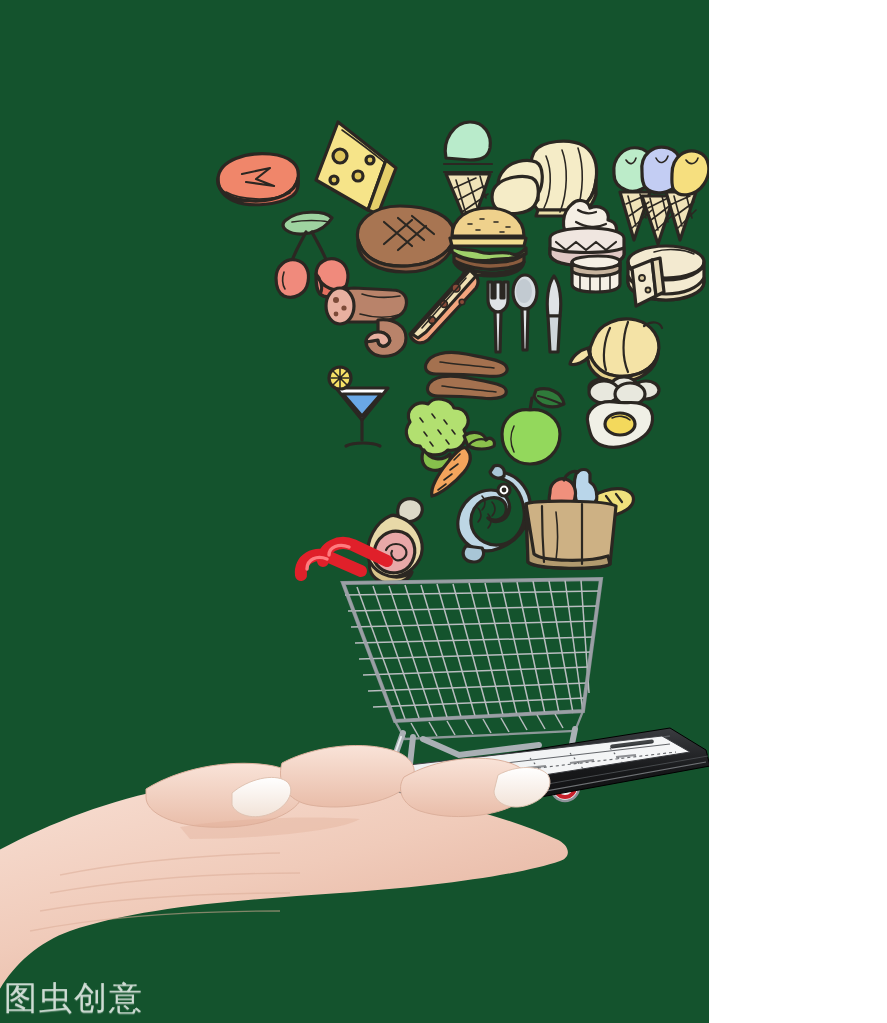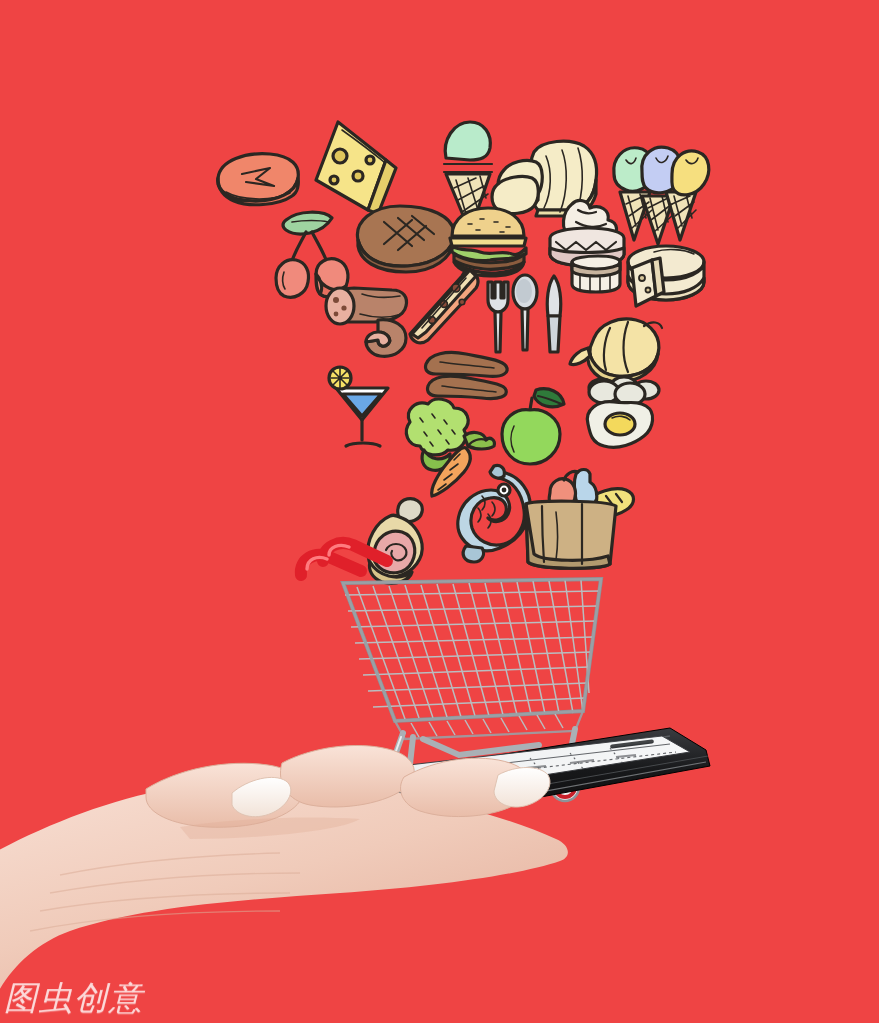--- a/index.html
+++ b/index.html
@@ -1,21 +1,21 @@
 <!DOCTYPE html>
 <html><head>
 <meta charset="utf-8">
 <title>Online Grocery Shopping Concept</title>
 <style>
   html,body{margin:0;padding:0;background:#ffffff;}
   body{
     font-family:"Liberation Sans", sans-serif;
     width:887px; height:1023px; overflow:hidden; position:relative;
   }
-  #stage{position:relative;width:879px;height:1023px;background:#ef4444;overflow:hidden;font-style:italic;}
+  #stage{position:relative;width:709px;height:1023px;background:#14532d;overflow:hidden;}
 
   
   .food{position:absolute;}
   .food svg{display:block;overflow:visible;}
   .sk{stroke:#2b2722;stroke-width:3.2;stroke-linejoin:round;stroke-linecap:round;fill:none;}
   .skf{stroke:#2b2722;stroke-width:3.2;stroke-linejoin:round;stroke-linecap:round;}
   .thin{stroke-width:2.2;}
   .hair{stroke-width:1.6;}
 
   

